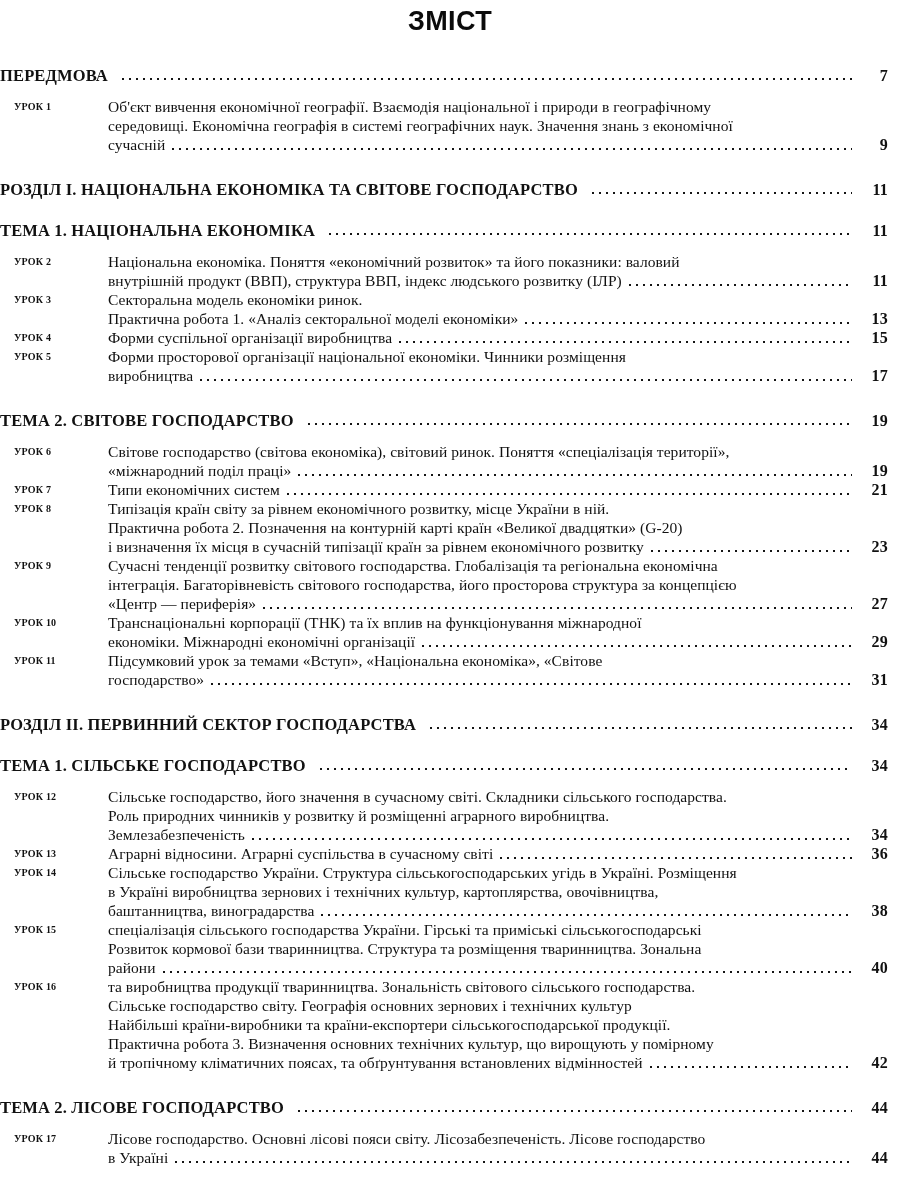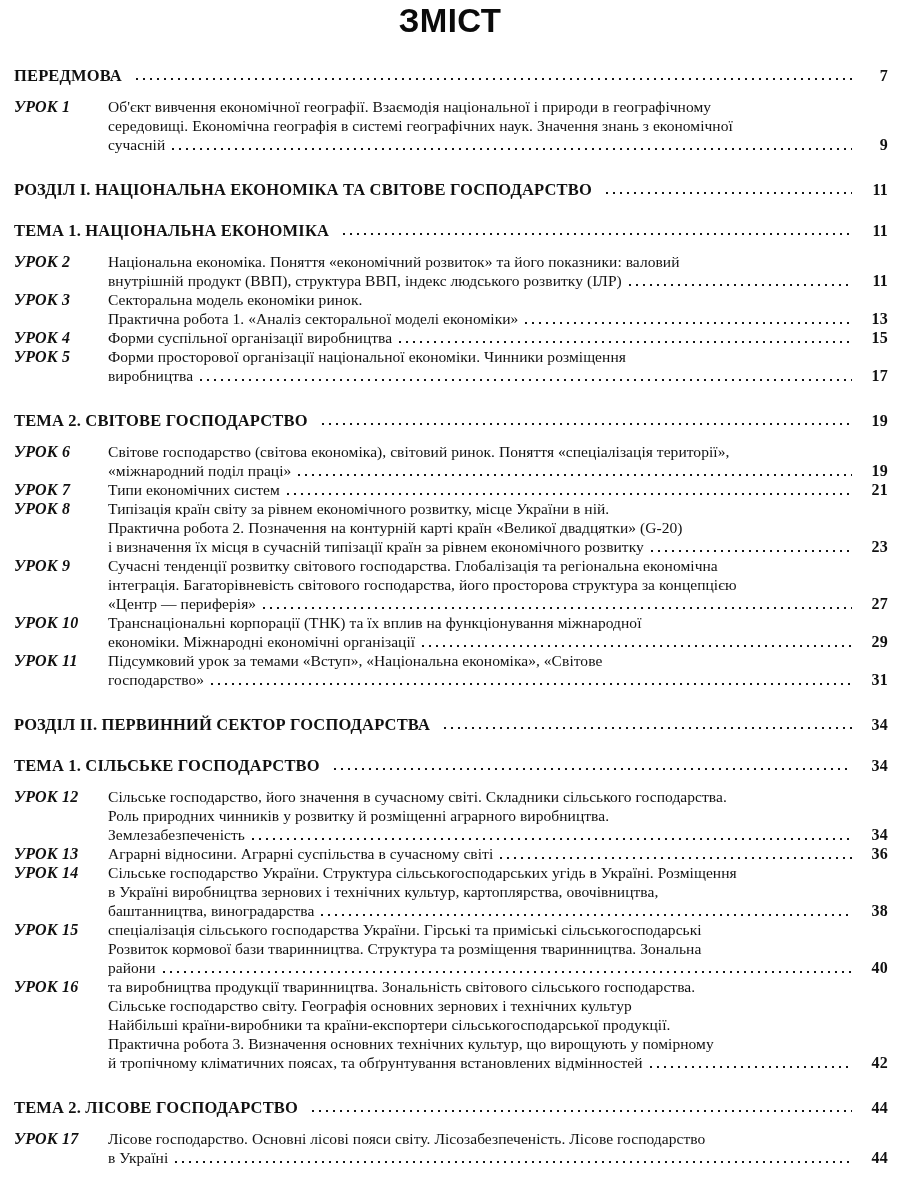--- a/index.html
+++ b/index.html
@@ -23,38 +23,37 @@
     width: 900px;
     height: 1200px;
     padding: 0;
     box-sizing: border-box;
   }
 
   
   .toc-title {
     font-family: "Liberation Sans", "DejaVu Sans", sans-serif;
     font-weight: bold;
-    font-size: 33px;
+    font-size: 27px;
     letter-spacing: 0.4px;
     text-align: center;
     margin: 0;
     padding-top: 6px;
     line-height: 30px;
     color: #0b0b0b;
   }
 
   
   .head-row {
     display: flex;
     align-items: baseline;
     font-weight: bold;
     font-size: 16.5px;
     line-height: 19px;
     letter-spacing: 0.15px;
-    padding-left: 14px;
     padding-right: 12px;
     box-sizing: border-box;
     width: 900px;
   }
   .head-row .ht {
     white-space: nowrap;
     padding-right: 7px;
   }
 
   
@@ -62,23 +61,22 @@
     display: flex;
     align-items: flex-start;
     padding-left: 14px;
     padding-right: 12px;
     box-sizing: border-box;
     width: 900px;
   }
   .lesson-label {
     flex: 0 0 94px;
     width: 94px;
-    font-style: italic;
     font-weight: bold;
-    font-size: 16px;
+    font-size: 10px;
     line-height: 19px;
     white-space: nowrap;
     letter-spacing: 0.2px;
   }
   .lesson-body {
     flex: 1 1 auto;
     min-width: 0;
   }
 
   

